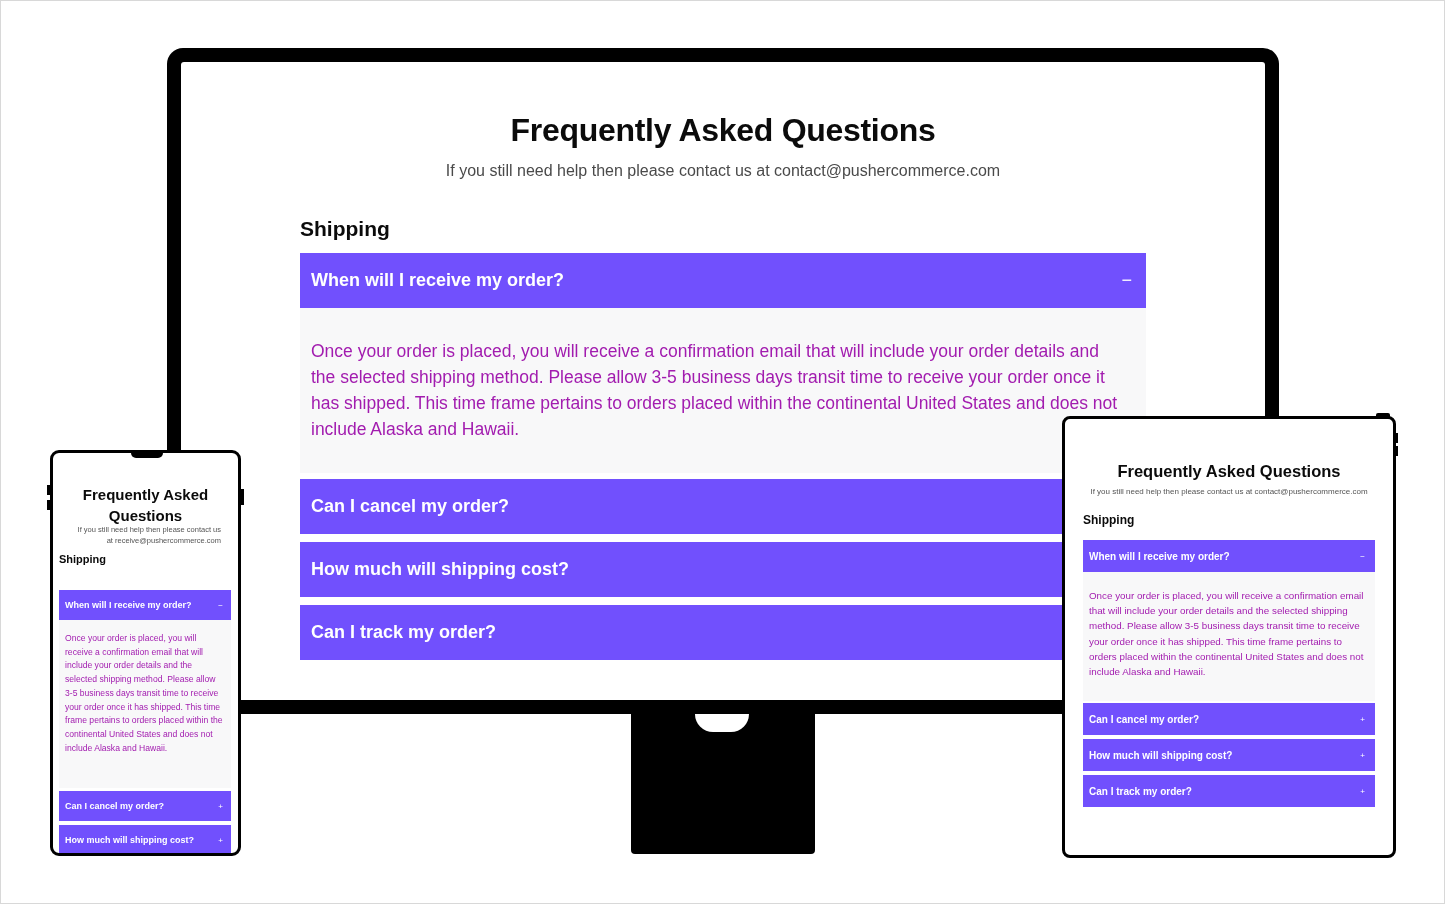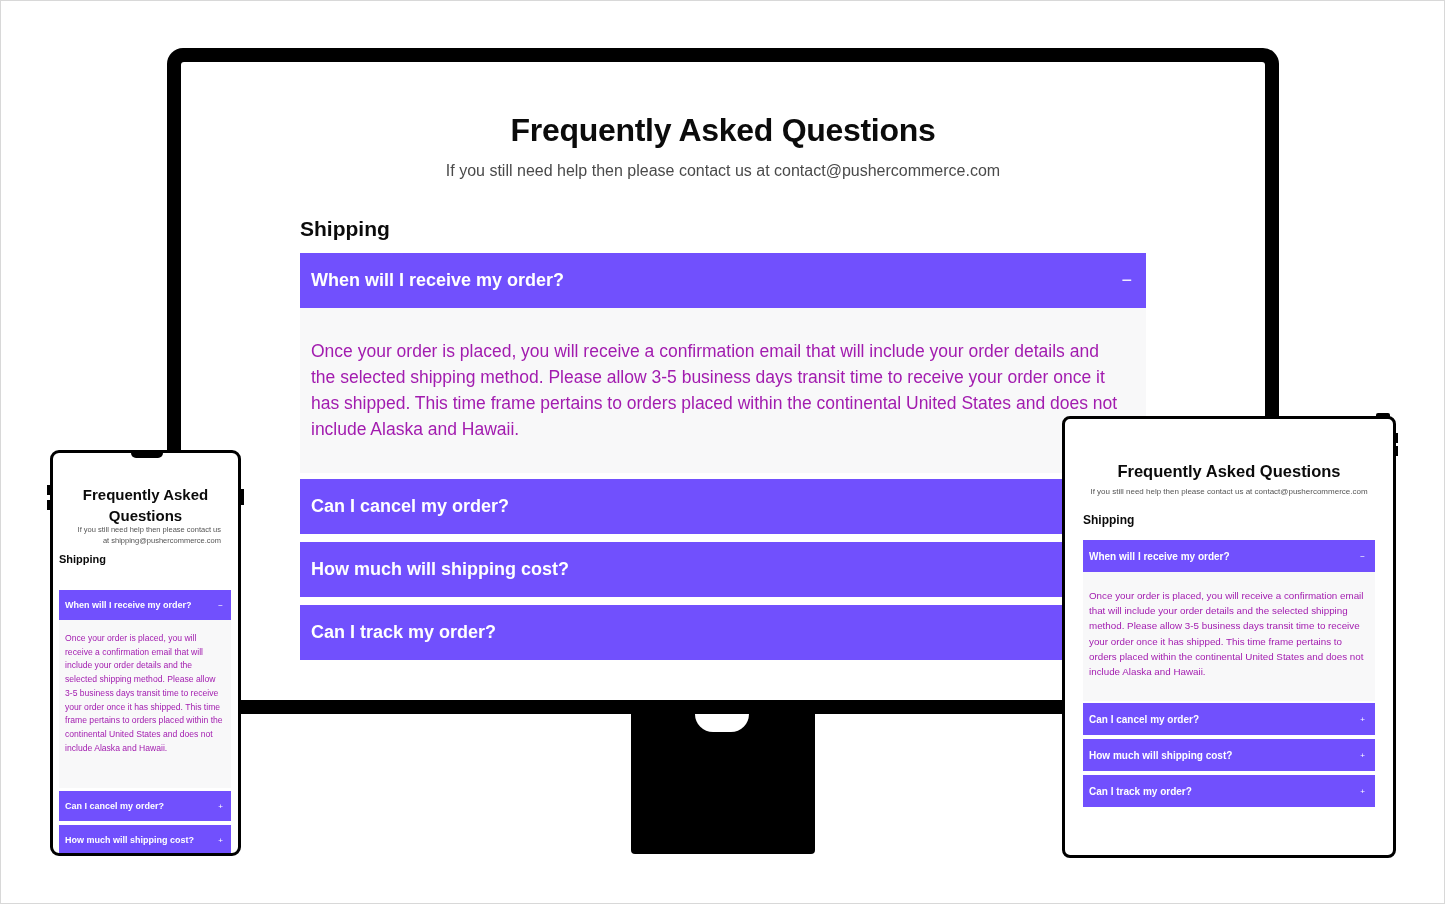--- a/index.html
+++ b/index.html
@@ -80,21 +80,21 @@
   </div>
 
   <div class="phone-btn" style="left:46px;top:484px;width:3px;height:10px"></div>
   <div class="phone-btn" style="left:46px;top:499px;width:3px;height:10px"></div>
   <div class="phone-btn" style="left:240px;top:488px;width:3px;height:16px"></div>
   <div class="phone">
     <div class="phone-notch"></div>
     <h1 class="p-title">Frequently Asked Questions</h1>
     <p class="p-sub">
       <span>If you still need help then please contact us</span><br>
-      <span>at shipping@pushercommerce.com</span>
+      <span>at receive@pushercommerce.com</span>
     </p>
     <h2 class="p-section">Shipping</h2>
     <div class="p-acc">
       <div class="acc-head open">
         <span>When will I receive my order?</span>
         <span class="acc-toggle">−</span>
       </div>
       <div class="acc-body">Once your order is placed, you will receive a confirmation email that will include your order details and the selected shipping method. Please allow 3-5 business days transit time to receive your order once it has shipped. This time frame pertains to orders placed within the continental United States and does not include Alaska and Hawaii.</div>
       <div class="acc-head">
         <span>Can I cancel my order?</span>

